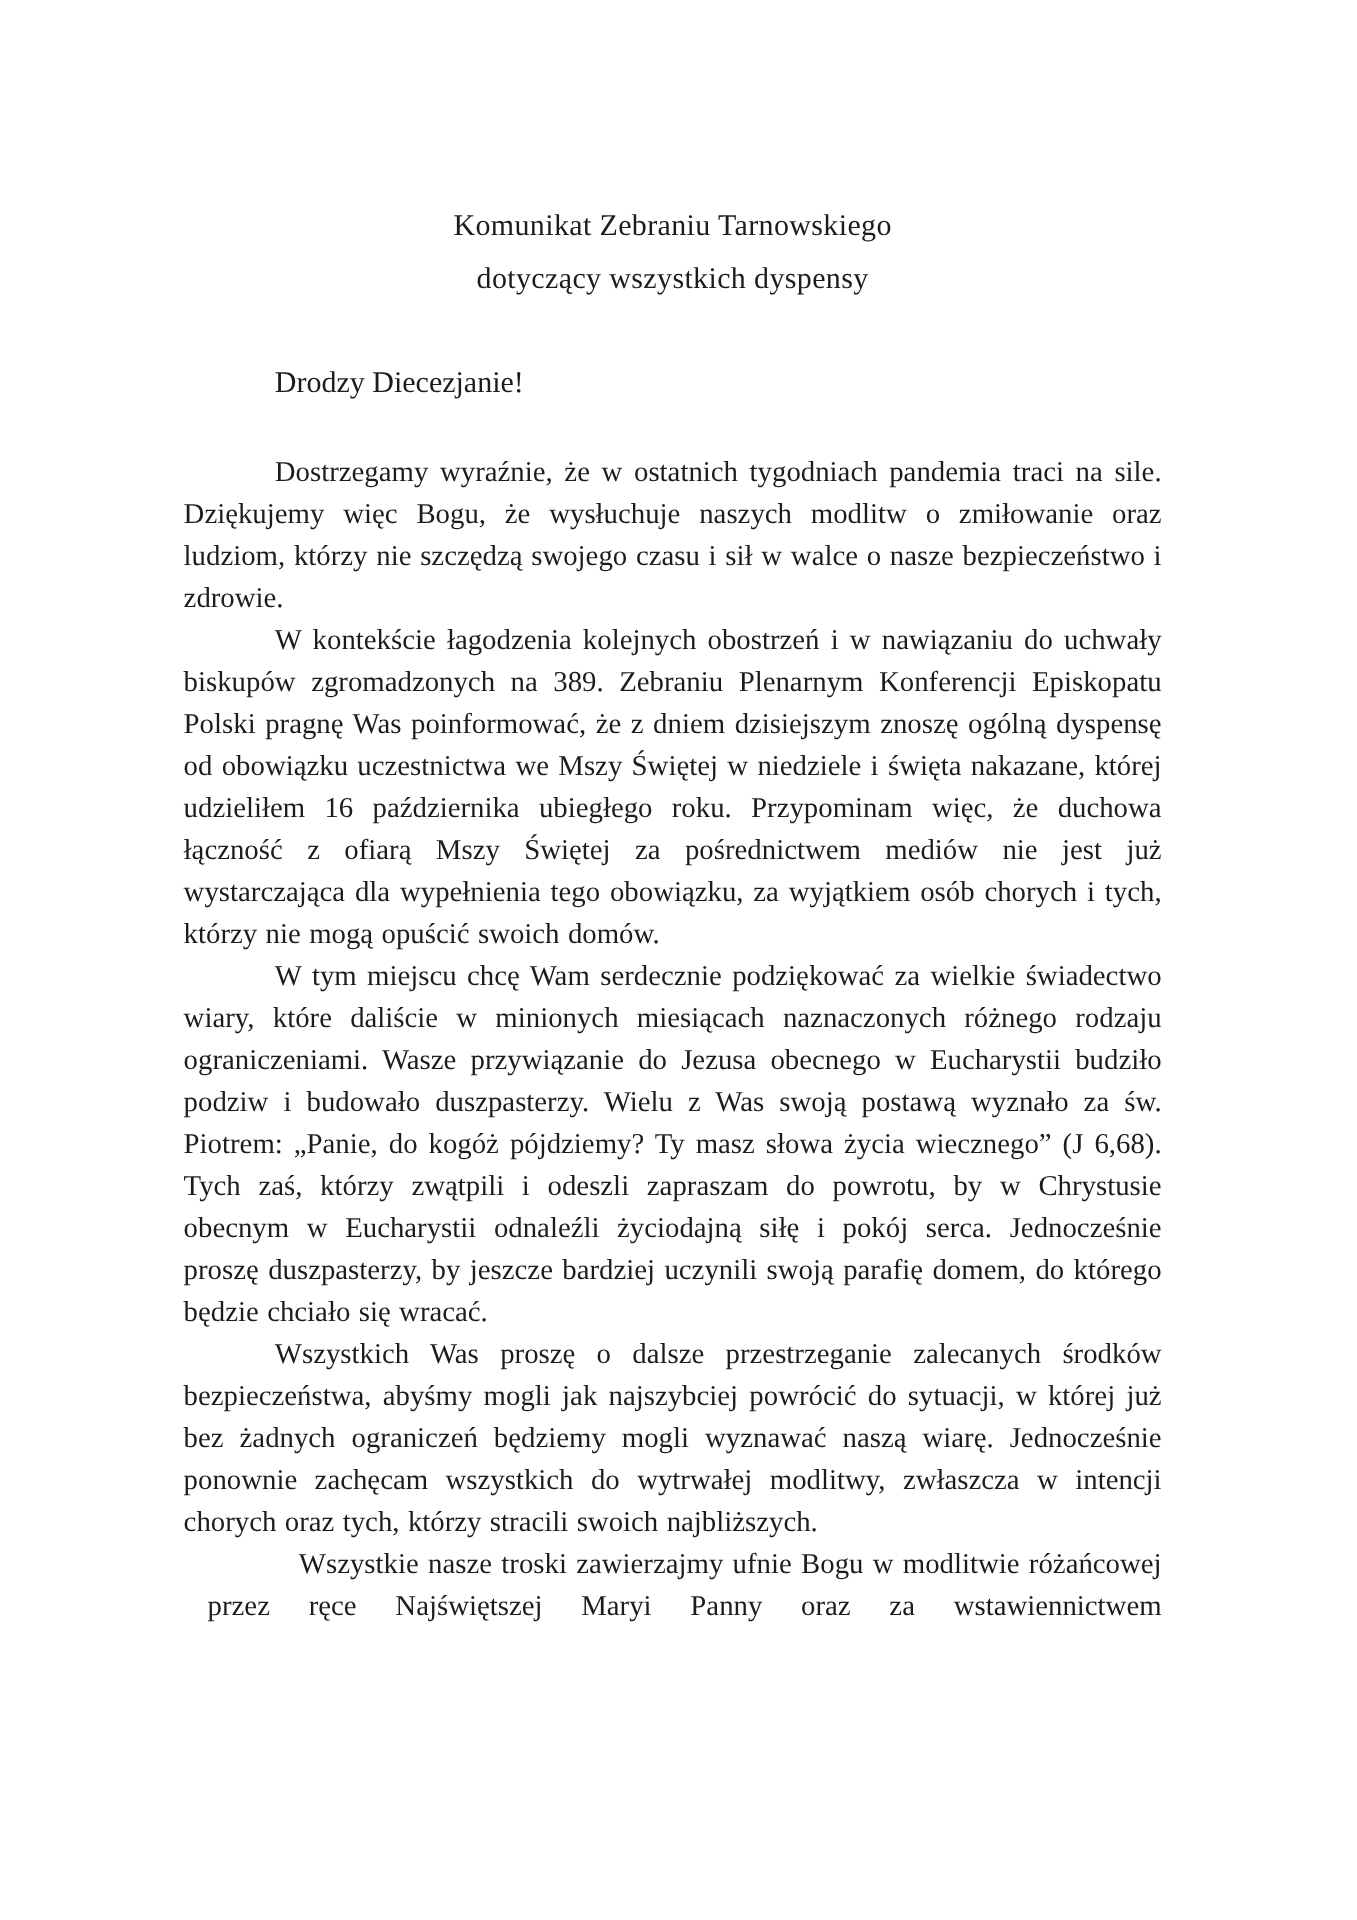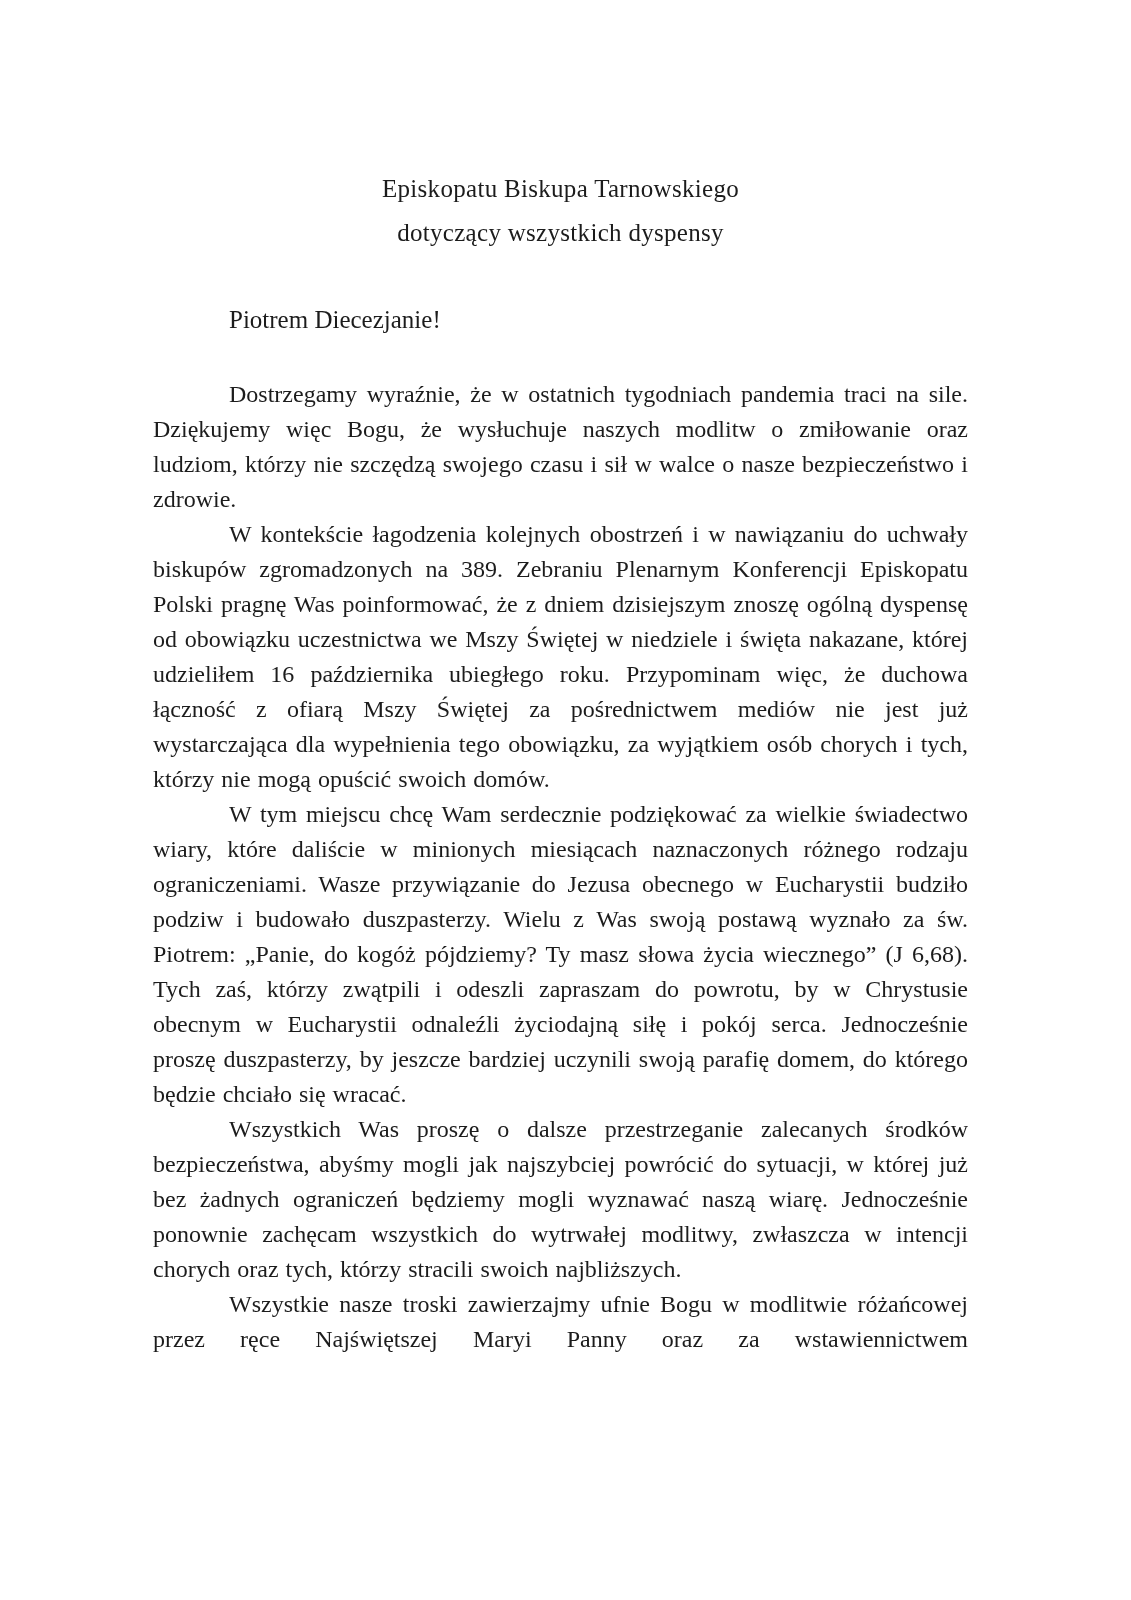--- a/index.html
+++ b/index.html
@@ -44,33 +44,34 @@
     text-align: justify;
     text-indent: 76px;
     word-spacing: 1px;
   }
   .body-para.first {
     margin-top: 39px;
   }
   
   .body-para.continued {
     text-align-last: justify;
+    margin-left: 20px;
   }
 </style>
 </head>
 <body>
 
 <div class="page">
 
   <header class="title-block">
-    <div class="title-line">Episkopatu Biskupa Tarnowskiego</div>
+    <div class="title-line">Komunikat Zebraniu Tarnowskiego</div>
     <div class="title-line">dotyczący wszystkich dyspensy</div>
   </header>
 
-  <p class="salutation">Piotrem Diecezjanie!</p>
+  <p class="salutation">Drodzy Diecezjanie!</p>
 
   <p class="body-para first">Dostrzegamy wyraźnie, że w ostatnich tygodniach pandemia traci na sile. Dziękujemy więc Bogu, że wysłuchuje naszych modlitw o zmiłowanie oraz ludziom, którzy nie szczędzą swojego czasu i sił w walce o nasze bezpieczeństwo i zdrowie.</p>
 
   <p class="body-para">W kontekście łagodzenia kolejnych obostrzeń i w nawiązaniu do uchwały biskupów zgromadzonych na 389. Zebraniu Plenarnym Konferencji Episkopatu Polski pragnę Was poinformować, że z dniem dzisiejszym znoszę ogólną dyspensę od obowiązku uczestnictwa we Mszy Świętej w niedziele i święta nakazane, której udzieliłem 16 października ubiegłego roku. Przypominam więc, że duchowa łączność z ofiarą Mszy Świętej za pośrednictwem mediów nie jest już wystarczająca dla wypełnienia tego obowiązku, za wyjątkiem osób chorych i tych, którzy nie mogą opuścić swoich domów.</p>
 
   <p class="body-para">W tym miejscu chcę Wam serdecznie podziękować za wielkie świadectwo wiary, które daliście w minionych miesiącach naznaczonych różnego rodzaju ograniczeniami. Wasze przywiązanie do Jezusa obecnego w Eucharystii budziło podziw i budowało duszpasterzy. Wielu z Was swoją postawą wyznało za św. Piotrem: „Panie, do kogóż pójdziemy? Ty masz słowa życia wiecznego” (J 6,68). Tych zaś, którzy zwątpili i odeszli zapraszam do powrotu, by w Chrystusie obecnym w Eucharystii odnaleźli życiodajną siłę i pokój serca. Jednocześnie proszę duszpasterzy, by jeszcze bardziej uczynili swoją parafię domem, do którego będzie chciało się wracać.</p>
 
   <p class="body-para">Wszystkich Was proszę o dalsze przestrzeganie zalecanych środków bezpieczeństwa, abyśmy mogli jak najszybciej powrócić do sytuacji, w której już bez żadnych ograniczeń będziemy mogli wyznawać naszą wiarę. Jednocześnie ponownie zachęcam wszystkich do wytrwałej modlitwy, zwłaszcza w intencji chorych oraz tych, którzy stracili swoich najbliższych.</p>
 
   <p class="body-para continued">Wszystkie nasze troski zawierzajmy ufnie Bogu w modlitwie różańcowej przez ręce Najświętszej Maryi Panny oraz za wstawiennictwem</p>

